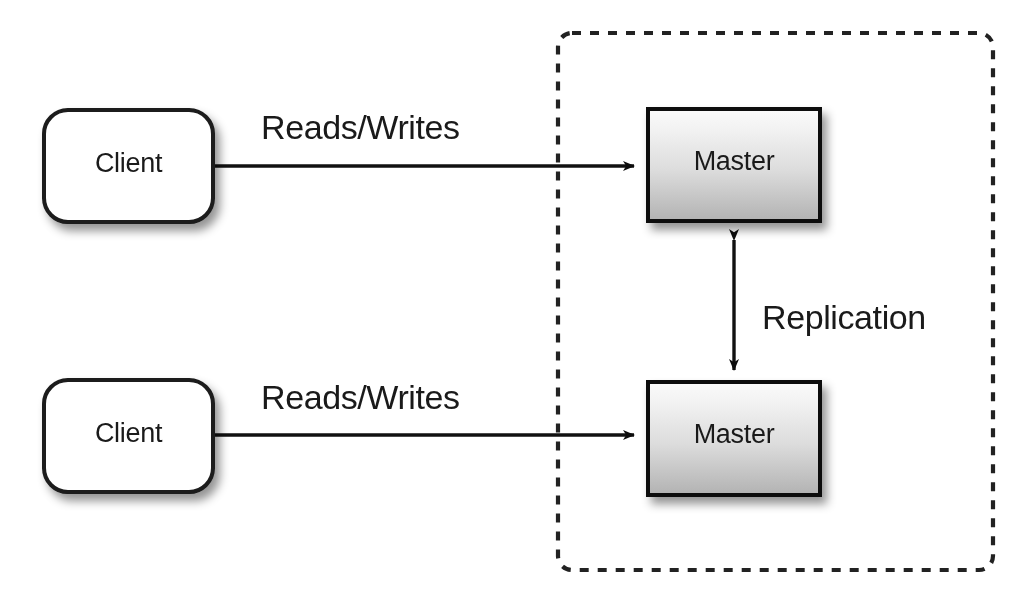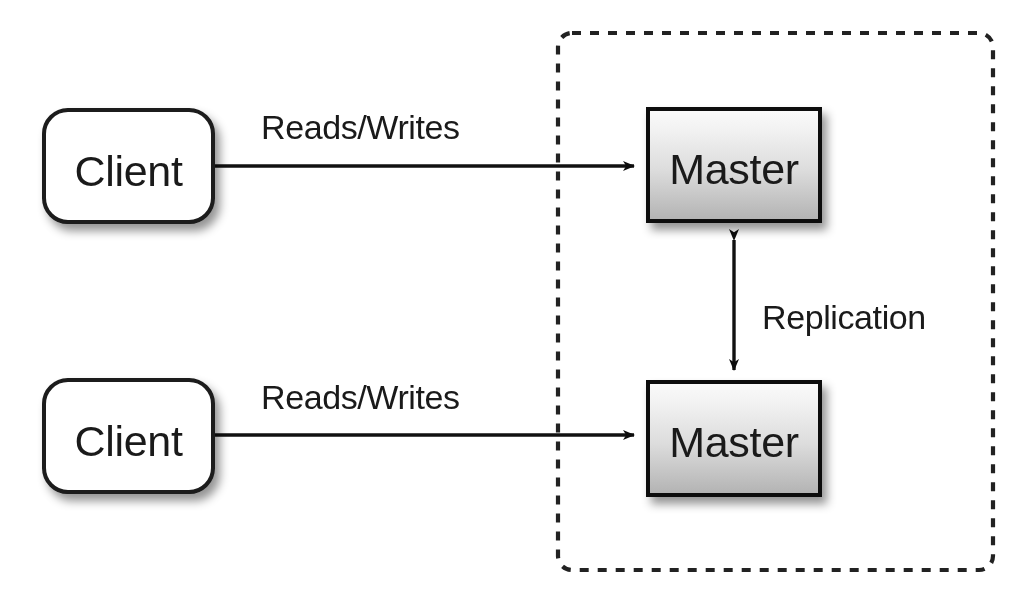--- a/index.html
+++ b/index.html
@@ -38,21 +38,21 @@
     white-space: nowrap;
     line-height: 1;
   }
 
   .edge-label {
     font-size: 34px;
     letter-spacing: -0.4px;
   }
 
   .node-label {
-    font-size: 43px;
+    font-size: 27px;
     letter-spacing: -0.3px;
     text-align: center;
   }
 
   #label-readswrites-top  { left: 261px; top: 110px; }
   #label-readswrites-bot  { left: 261px; top: 380px; }
   #label-replication      { left: 762px; top: 300px; }
 
   #label-client-top    { left: 44px;  top: 150px; width: 169px; }
   #label-client-bottom { left: 44px;  top: 420px; width: 169px; }

